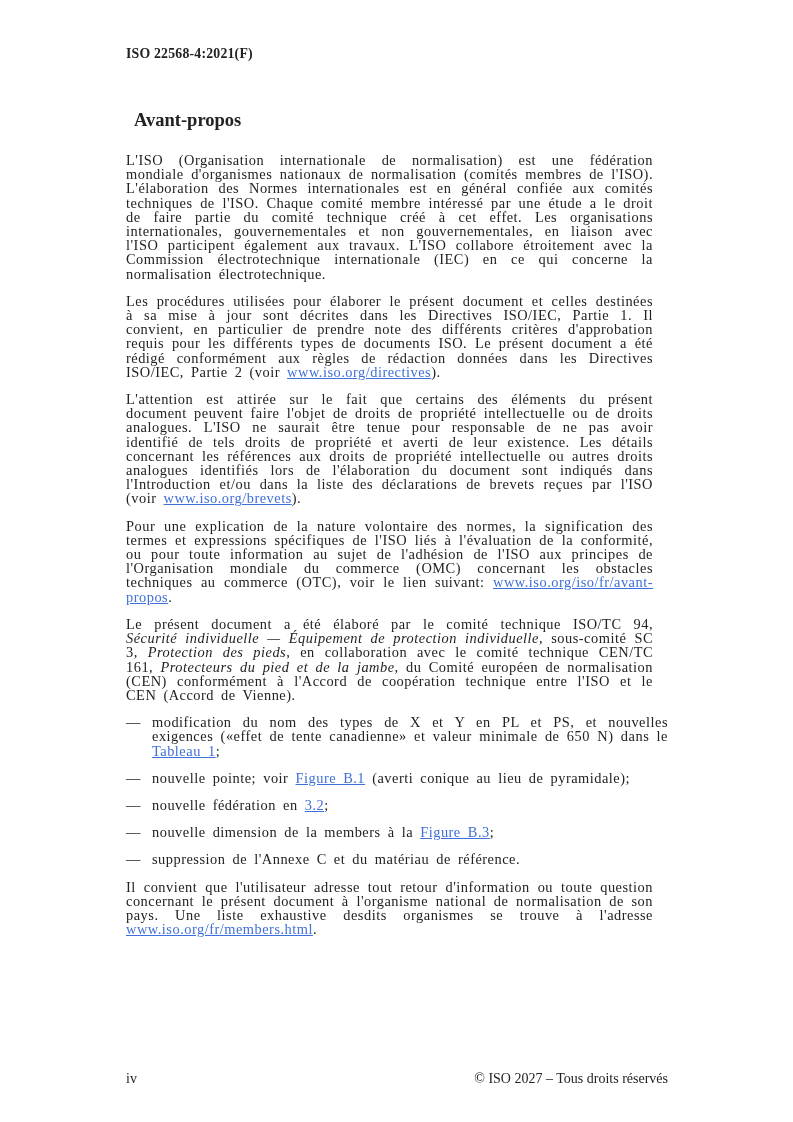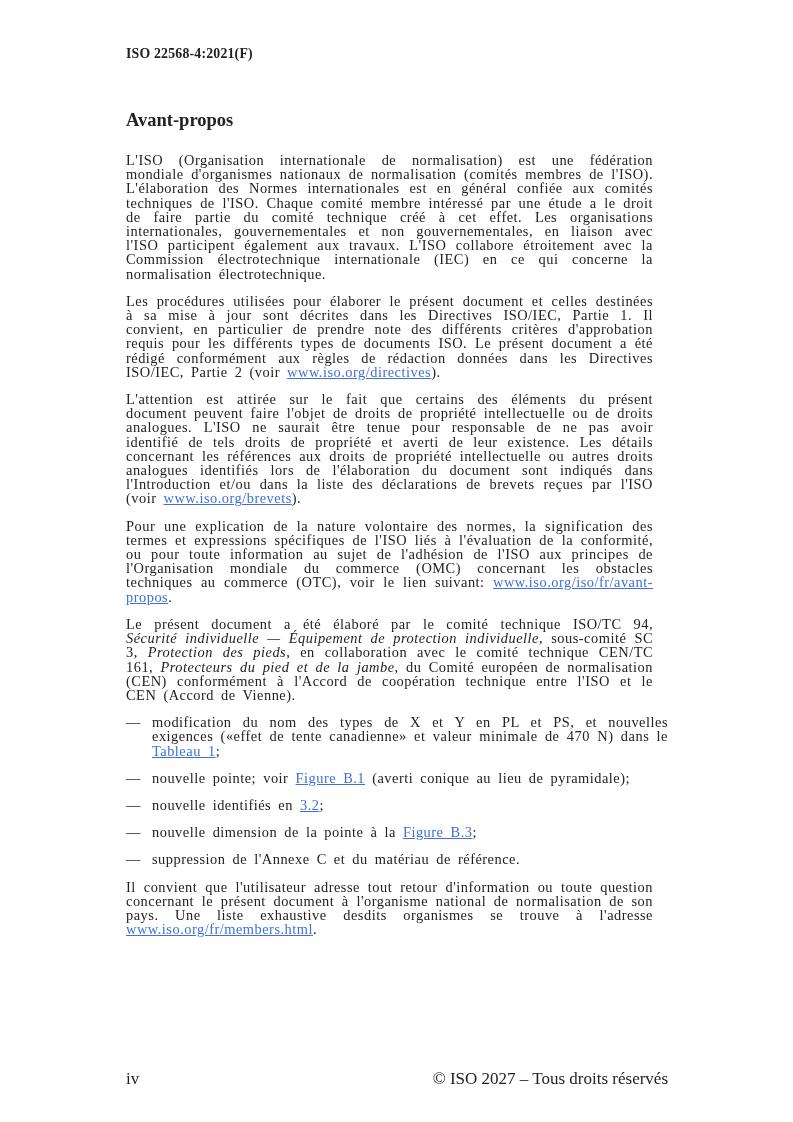--- a/index.html
+++ b/index.html
@@ -19,21 +19,21 @@
     box-sizing: border-box;
     padding: 47px 48px 0 49px;
   }
   .runhead {
     font-size: 13.8px;
     font-weight: bold;
     line-height: 14px;
     letter-spacing: 0.2px;
   }
   .title {
-    margin: 49px 0 23px 0;
+    margin: 49px 0 23px 8px;
     font-size: 18.5px;
     font-weight: bold;
     line-height: 20px;
   }
   p.body {
     margin: 0 15px 13px 0;
     font-size: 14.4px;
     line-height: 14.2px;
     letter-spacing: 0.5px;
     word-spacing: 3px;
@@ -60,21 +60,21 @@
     cursor: pointer;
   }
   em { font-style: italic; }
   .footer {
     position: absolute;
     left: 49px;
     right: 48px;
     top: 1071px;
     display: flex;
     justify-content: space-between;
-    font-size: 17px;
+    font-size: 14px;
     line-height: 15px;
   }
 </style>
 </head>
 <body>
 
 <div class="page">
 
   <div class="runhead">ISO 22568-4:2021(F)</div>
 
@@ -83,33 +83,33 @@
   <p class="body"><span>L'ISO (Organisation internationale de normalisation) est une fédération mondiale d'organismes nationaux de normalisation (comités membres de l'ISO). L'élaboration des Normes internationales est en général confiée aux comités techniques de l'ISO. Chaque comité membre intéressé par une étude a le droit de faire partie du comité technique créé à cet effet. Les organisations internationales, gouvernementales et non gouvernementales, en liaison avec l'ISO participent également aux travaux. L'ISO collabore étroitement avec la Commission électrotechnique internationale (IEC) en ce qui concerne la normalisation électrotechnique.</span></p>
   <p class="body"><span>Les procédures utilisées pour élaborer le présent document et celles destinées à sa mise à jour sont décrites dans les Directives ISO/IEC, Partie 1. Il convient, en particulier de prendre note des différents critères d'approbation requis pour les différents types de documents ISO. Le présent document a été rédigé conformément aux règles de rédaction données dans les Directives ISO/IEC, Partie 2 (voir </span><a class="lnk" href="#">www.iso.org/directives</a><span>).</span></p>
   <p class="body"><span>L'attention est attirée sur le fait que certains des éléments du présent document peuvent faire l'objet de droits de propriété intellectuelle ou de droits analogues. L'ISO ne saurait être tenue pour responsable de ne pas avoir identifié de tels droits de propriété et averti de leur existence. Les détails concernant les références aux droits de propriété intellectuelle ou autres droits analogues identifiés lors de l'élaboration du document sont indiqués dans l'Introduction et/ou dans la liste des déclarations de brevets reçues par l'ISO (voir </span><a class="lnk" href="#">www.iso.org/brevets</a><span>).</span></p>
   <p class="body"><span>Pour une explication de la nature volontaire des normes, la signification des termes et expressions spécifiques de l'ISO liés à l'évaluation de la conformité, ou pour toute information au sujet de l'adhésion de l'ISO aux principes de l'Organisation mondiale du commerce (OMC) concernant les obstacles techniques au commerce (OTC), voir le lien suivant: </span><a class="lnk" href="#">www.iso.org/iso/fr/avant-propos</a><span>.</span></p>
   <p class="body"><span>Le présent document a été élaboré par le comité technique ISO/TC 94, </span><em>Sécurité individuelle — Équipement de protection individuelle</em><span>, sous-comité SC 3, </span><em>Protection des pieds</em><span>, en collaboration avec le comité technique CEN/TC 161, </span><em>Protecteurs du pied et de la jambe</em><span>, du Comité européen de normalisation (CEN) conformément à l'Accord de coopération technique entre l'ISO et le CEN (Accord de Vienne).</span></p>
 
 
   <div>
     <div class="bullet">
       <span class="dash">—</span>
-      <span class="btxt"><span>modification du nom des types de X et Y en PL et PS, et nouvelles exigences («effet de tente canadienne» et valeur minimale de 470 N) dans le </span><a class="lnk" href="#">Tableau 1</a><span>;</span></span>
+      <span class="btxt"><span>modification du nom des types de X et Y en PL et PS, et nouvelles exigences («effet de tente canadienne» et valeur minimale de 650 N) dans le </span><a class="lnk" href="#">Tableau 1</a><span>;</span></span>
     </div>
     <div class="bullet">
       <span class="dash">—</span>
       <span class="btxt"><span>nouvelle pointe; voir </span><a class="lnk" href="#">Figure B.1</a><span> (averti conique au lieu de pyramidale);</span></span>
     </div>
     <div class="bullet">
       <span class="dash">—</span>
-      <span class="btxt"><span>nouvelle identifiés en </span><a class="lnk" href="#">3.2</a><span>;</span></span>
+      <span class="btxt"><span>nouvelle fédération en </span><a class="lnk" href="#">3.2</a><span>;</span></span>
     </div>
     <div class="bullet">
       <span class="dash">—</span>
-      <span class="btxt"><span>nouvelle dimension de la pointe à la </span><a class="lnk" href="#">Figure B.3</a><span>;</span></span>
+      <span class="btxt"><span>nouvelle dimension de la members à la </span><a class="lnk" href="#">Figure B.3</a><span>;</span></span>
     </div>
     <div class="bullet">
       <span class="dash">—</span>
       <span class="btxt"><span>suppression de l'Annexe C et du matériau de référence.</span></span>
     </div>
   </div>
 
   <p class="body"><span>Il convient que l'utilisateur adresse tout retour d'information ou toute question concernant le présent document à l'organisme national de normalisation de son pays. Une liste exhaustive desdits organismes se trouve à l'adresse </span><a class="lnk" href="#">www.iso.org/fr/members.html</a><span>.</span></p>
 
   <div class="footer">

